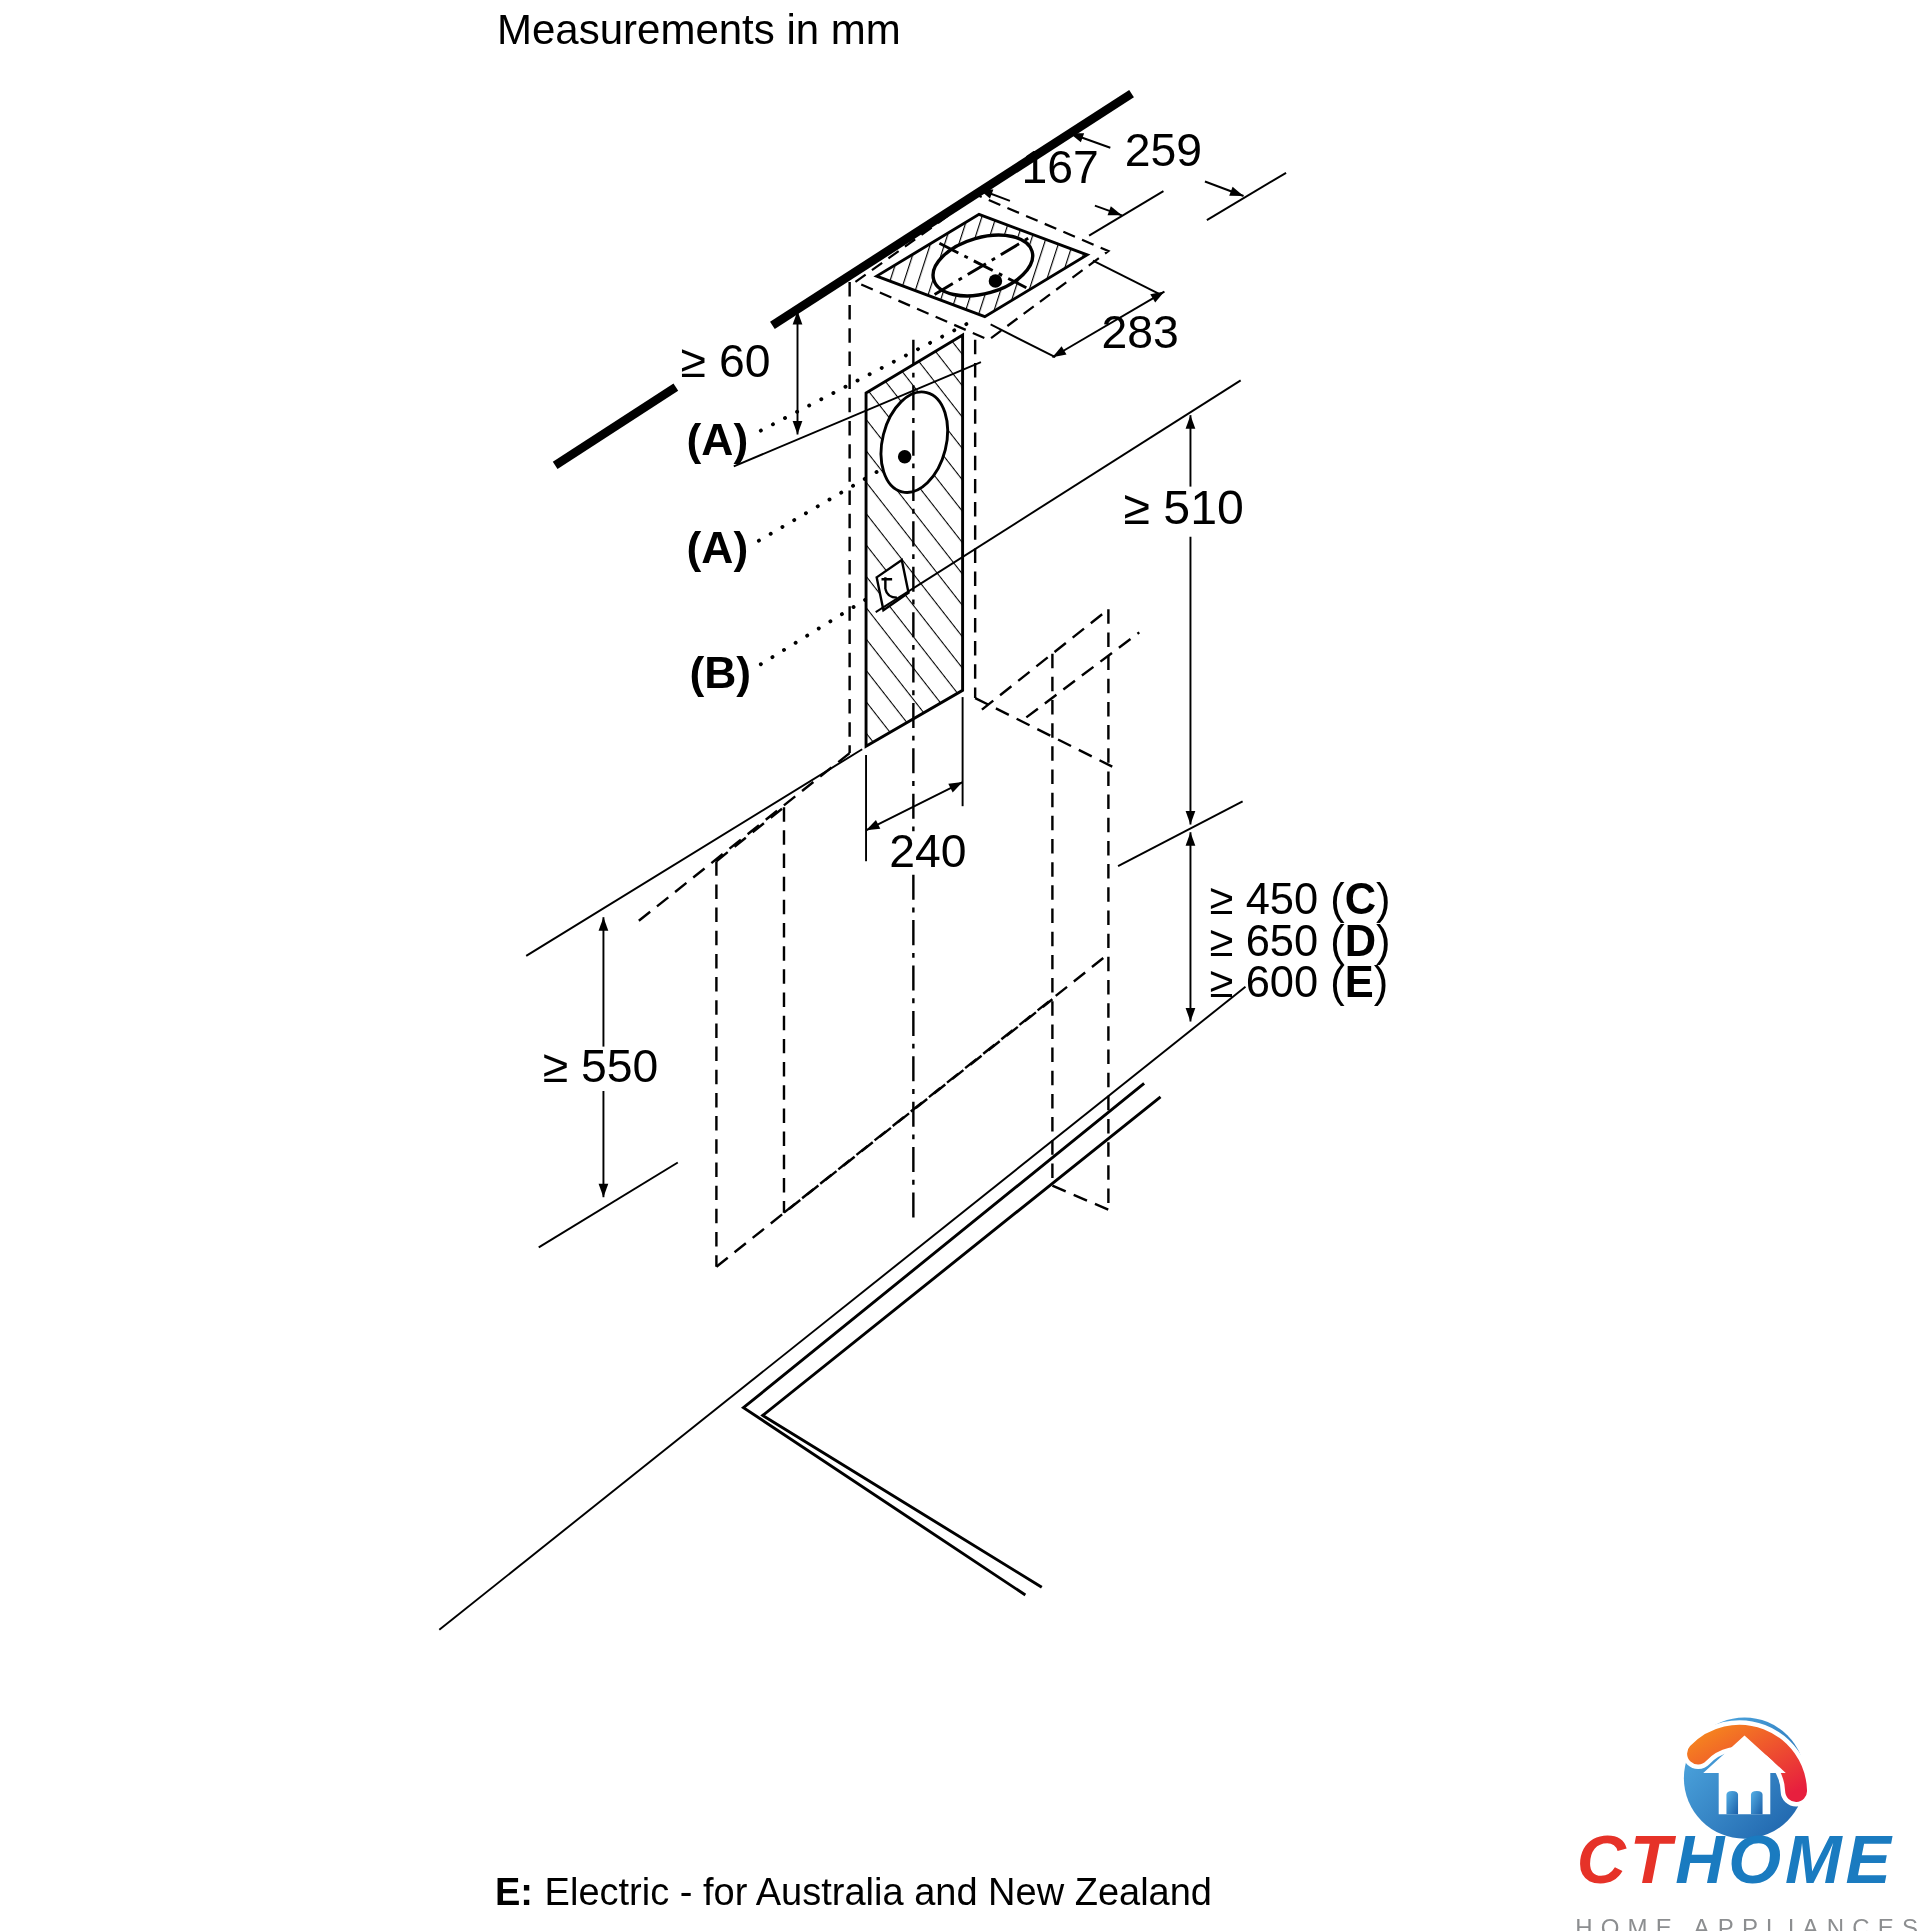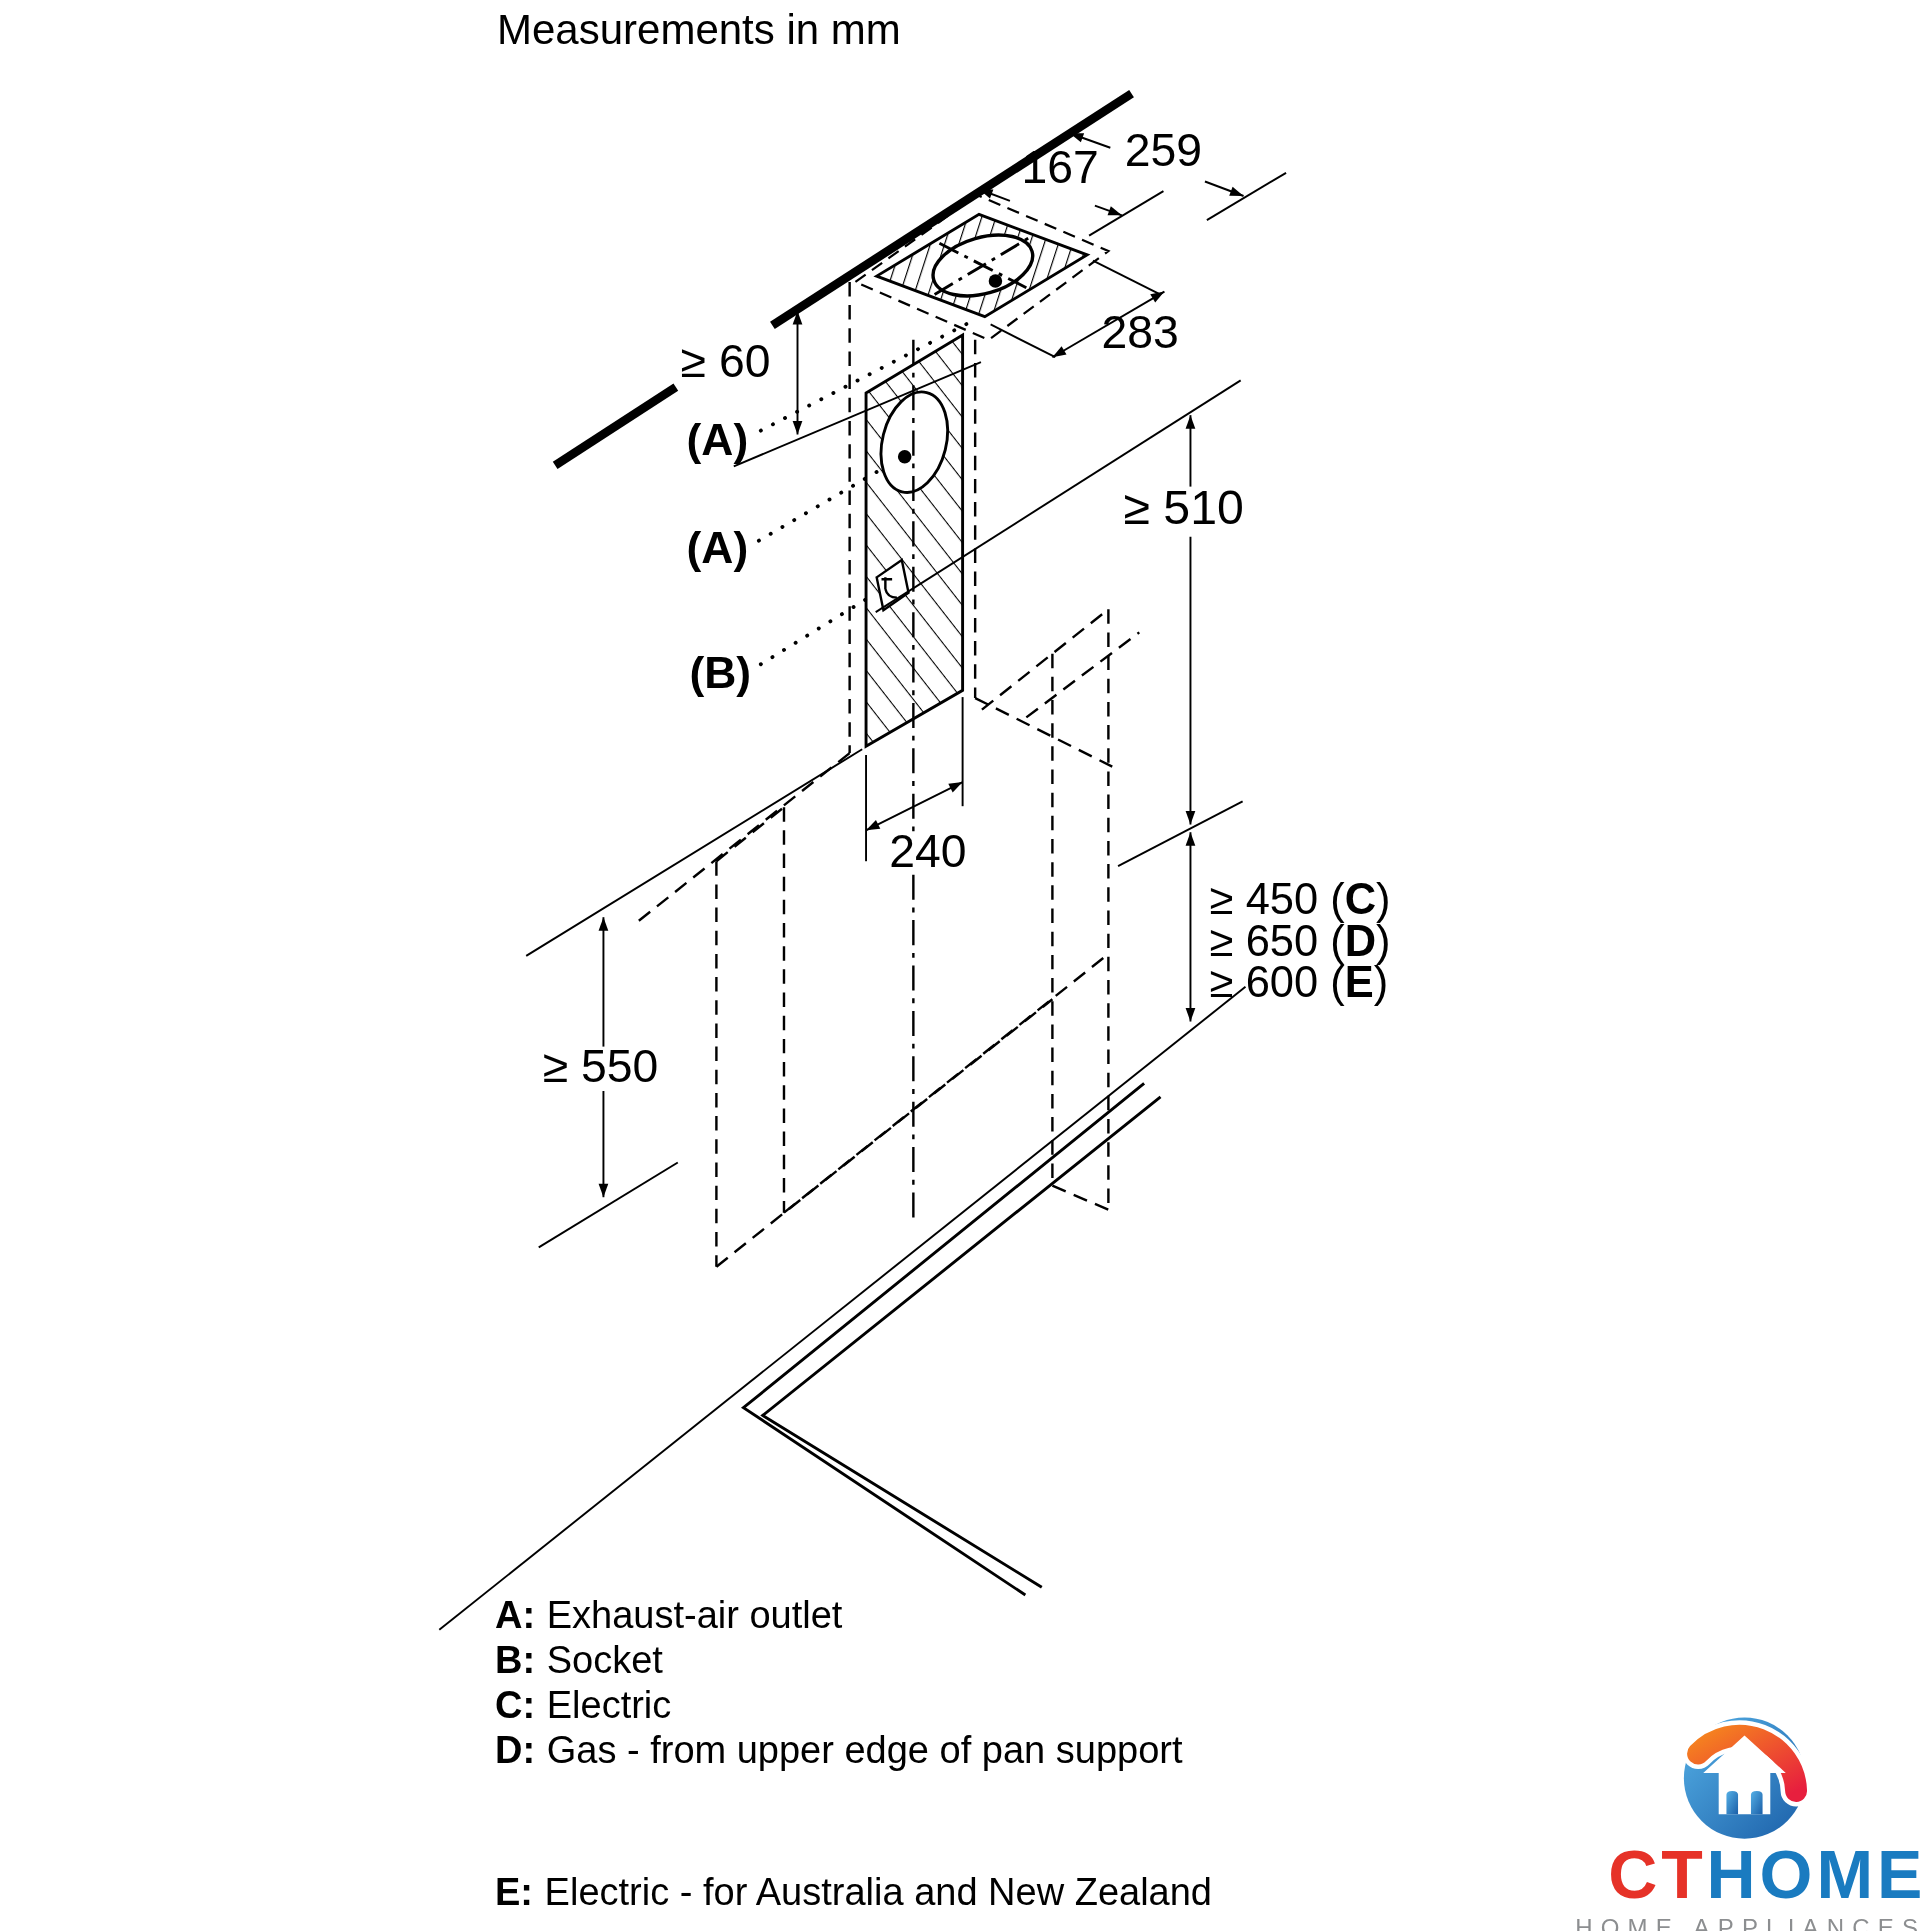--- a/index.html
+++ b/index.html
@@ -7,22 +7,22 @@
         font-family:"Liberation Sans",sans-serif;color:#000;}
   #page-title{position:absolute;left:497px;top:5.8px;font-size:42px;letter-spacing:0;}
   svg text{font-family:"Liberation Sans",sans-serif;fill:#000;}
   .legend{position:absolute;left:495px;font-size:38px;line-height:45px;white-space:nowrap;}
   .legend b{font-weight:bold;}
   #legend-main{top:1593px;}
   #legend-foot{top:1870px;}
   .lg-key{font-weight:bold;margin-right:11.6px;}
   #logo{position:absolute;left:1545px;top:1709px;width:386px;height:222px;}
   #logo-icon{position:absolute;left:135px;top:1.9px;width:129px;height:129px;}
-  #logo-word{position:absolute;right:4.8px;top:136px;width:381px;text-align:right;
-             font-size:68px;font-weight:800;letter-spacing:3.9px;line-height:58px;white-space:nowrap;}
+  #logo-word{position:absolute;right:4.8px;top:121px;width:381px;text-align:center;
+             font-size:68px;font-weight:800;letter-spacing:3.9px;line-height:58px;white-space:nowrap;font-style:italic;}
   #logo-word .ct{color:#e63228;}
   #logo-word .home{color:#1a7bc0;}
   #logo-tag{position:absolute;right:4.8px;top:205px;width:381px;text-align:right;
             font-size:24px;font-weight:500;letter-spacing:8.2px;color:#8c8e90;white-space:nowrap;}
 </style>
 </head>
 <body>
 
 <div id="page">
 
@@ -158,26 +158,20 @@
       <text x="622" y="1121" font-size="48" text-anchor="middle">≥ 550</text>
     </g>
 
     <g fill="none" stroke="#000" stroke-width="3">
       <line x1="455" y1="1688" x2="1290" y2="1022" stroke-width="2"></line>
       <polyline points="1185,1122 770,1458 1062,1652"></polyline>
       <polyline points="1202,1136 790,1466 1079,1644"></polyline>
     </g>
   </svg>
 
-  <div id="legend-main" class="legend">
-    <div><b class="lg-key">A:</b><span>Exhaust-air outlet</span></div>
-    <div><b class="lg-key">B:</b><span>Socket</span></div>
-    <div><b class="lg-key">C:</b><span>Electric</span></div>
-    <div><b class="lg-key">D:</b><span>Gas - from upper edge of pan support</span></div>
-  </div>
   <div id="legend-foot" class="legend">
     <div><b class="lg-key">E:</b><span>Electric - for Australia and New Zealand</span></div>
   </div>
 
   <div id="logo">
     <svg id="logo-icon" viewBox="0 0 100 100">
       <defs>
         <linearGradient id="gBlue" x1="0" y1="0" x2="1" y2="1">
           <stop offset="0" stop-color="#55b0e6"></stop>
             <stop offset="1" stop-color="#1b5fa8"></stop>

